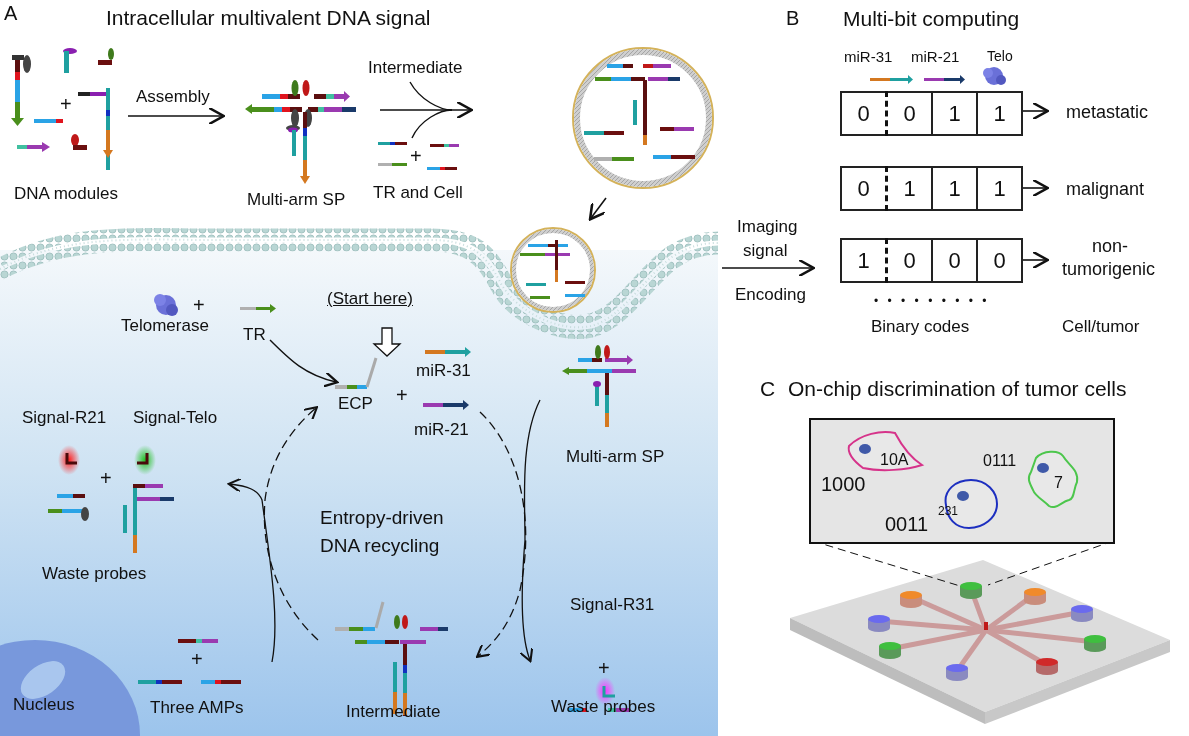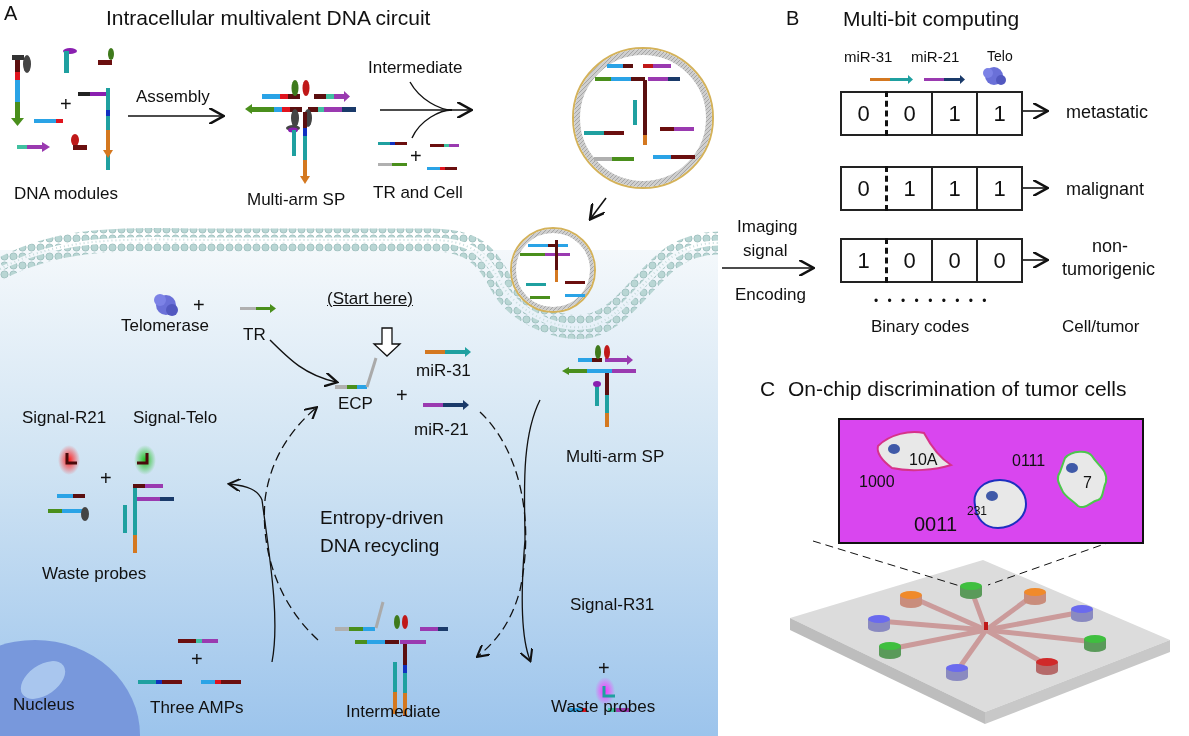--- a/index.html
+++ b/index.html
@@ -14,21 +14,21 @@
              border-radius:50%; background:#7898dc; }
   #nucleolus { position:absolute; left:18px; top:665px; width:50px; height:30px; border-radius:50%;
                background:#a9c6ee; transform:rotate(-35deg); }
   svg.over { position:absolute; left:0; top:0; }
   .bit-table { position:absolute; border-collapse:collapse; }
   .bit-table td { width:43px; height:41px; border:2px solid #222; text-align:center;
                   font-size:22px; background:#fff; padding:0; }
   .bit-table td.first { border-right:3px dashed #111; }
   .cell-label { position:absolute; font-size:18px; }
   .chip-box { position:absolute; left:809px; top:418px; width:302px; height:122px;
-              border:2px solid #111; background:#d946ef;margin-left:29px; }
+              border:2px solid #111; background:#e5e5e5; }
   .u { text-decoration:underline; }
 </style>
 </head>
 <body>
 
 <div id="cellbg"></div>
 <div id="nucleus"></div>
 <div id="nucleolus"></div>
 
 <svg class="over" width="1189" height="736">
@@ -374,21 +374,21 @@
       </g>
       <g>
         <ellipse cx="1047" cy="671" rx="11" ry="4" fill="#b56a6a"></ellipse>
         <rect x="1036" y="662" width="22" height="9" fill="#b56a6a"></rect>
         <ellipse cx="1047" cy="662" rx="11" ry="4" fill="#d02a2a"></ellipse>
       </g>
     </g>
 </svg>
 
 <div class="txt panel-letter" style="left:4px;top:3px">A</div>
-<div class="txt ptitle" style="left:106px;top:7px">Intracellular multivalent DNA circuit</div>
+<div class="txt ptitle" style="left:106px;top:7px">Intracellular multivalent DNA signal</div>
 <div class="txt" style="left:14px;top:185px">DNA modules</div>
 <div class="txt" style="left:60px;top:94px;font-size:20px">+</div>
 <div class="txt" style="left:136px;top:88px">Assembly</div>
 <div class="txt" style="left:247px;top:191px">Multi-arm SP</div>
 <div class="txt" style="left:368px;top:59px">Intermediate</div>
 <div class="txt" style="left:410px;top:146px;font-size:20px">+</div>
 <div class="txt" style="left:373px;top:184px">TR and Cell</div>
 
 <div class="txt" style="left:193px;top:295px;font-size:20px">+</div>
 <div class="txt" style="left:121px;top:317px">Telomerase</div>
@@ -467,18 +467,18 @@
 <div class="chip-box">
   <svg width="302" height="122" style="position:absolute;left:0;top:0">
     <path d="M38,26 C50,14 70,10 84,13 C92,28 100,38 111,45 C96,50 70,52 52,48 C44,42 36,34 38,26 Z" fill="#e8e8e8" stroke="#d6338a" stroke-width="2"></path>
     <ellipse cx="54" cy="29" rx="6" ry="5" fill="#3f59a8"></ellipse>
     <path d="M135,85 C132,70 145,60 160,60 C176,60 186,72 186,84 C186,98 172,108 158,108 C144,108 136,98 135,85 Z" fill="#e8e8e8" stroke="#1d2fc0" stroke-width="2"></path>
     <ellipse cx="152" cy="76" rx="6" ry="5" fill="#3f59a8"></ellipse>
     <path d="M225,38 C232,30 248,30 252,36 C258,46 268,50 266,62 C262,70 264,78 258,80 C250,82 245,90 238,86 C232,80 224,76 222,70 C218,62 216,58 220,52 Z" fill="#e8e8e8" stroke="#4cc64c" stroke-width="2"></path>
     <ellipse cx="232" cy="48" rx="6" ry="5" fill="#3f59a8"></ellipse>
   </svg>
   <div class="txt" style="left:69px;top:32px;font-size:16px">10A</div>
-  <div class="txt" style="left:19px;top:54px;font-size:16px">1000</div>
+  <div class="txt" style="left:10px;top:54px;font-size:20px">1000</div>
   <div class="txt" style="left:127px;top:85px;font-size:12px">231</div>
   <div class="txt" style="left:74px;top:94px;font-size:20px">0011</div>
   <div class="txt" style="left:243px;top:55px;font-size:16px">7</div>
   <div class="txt" style="left:172px;top:33px;font-size:16px">0111</div>
 </div>
 
 </body></html>

